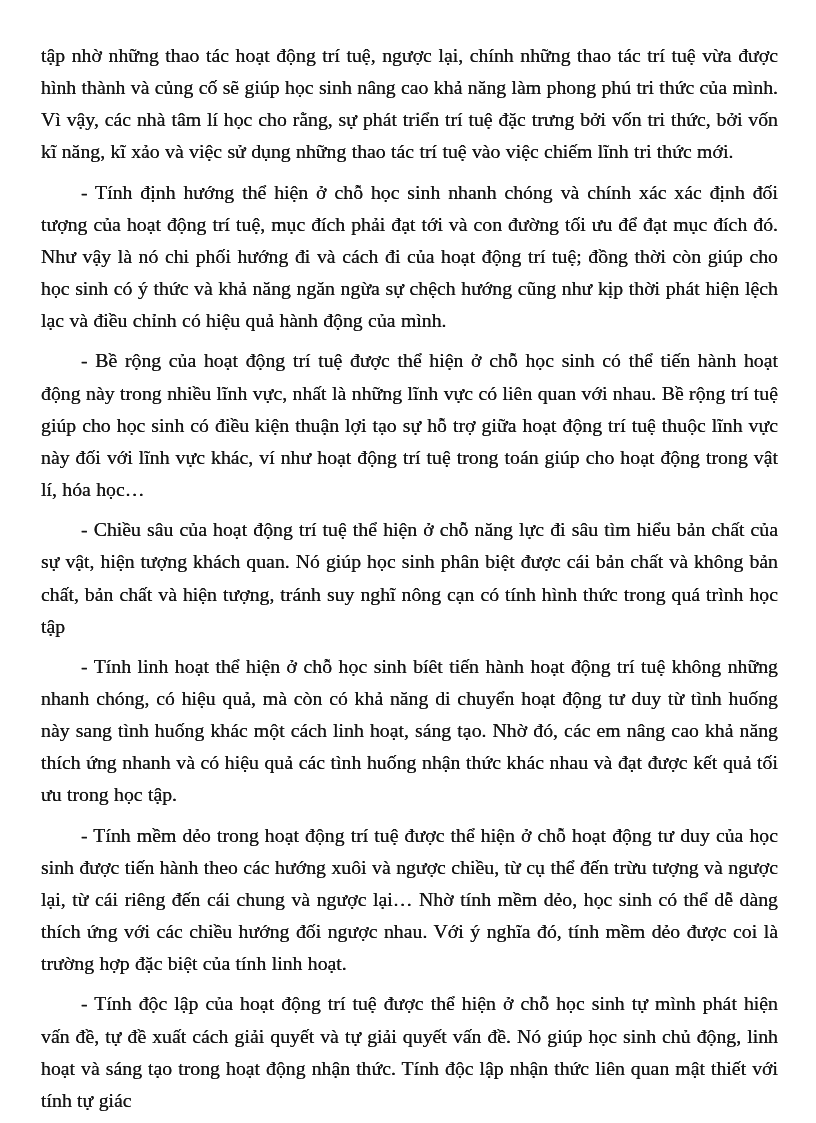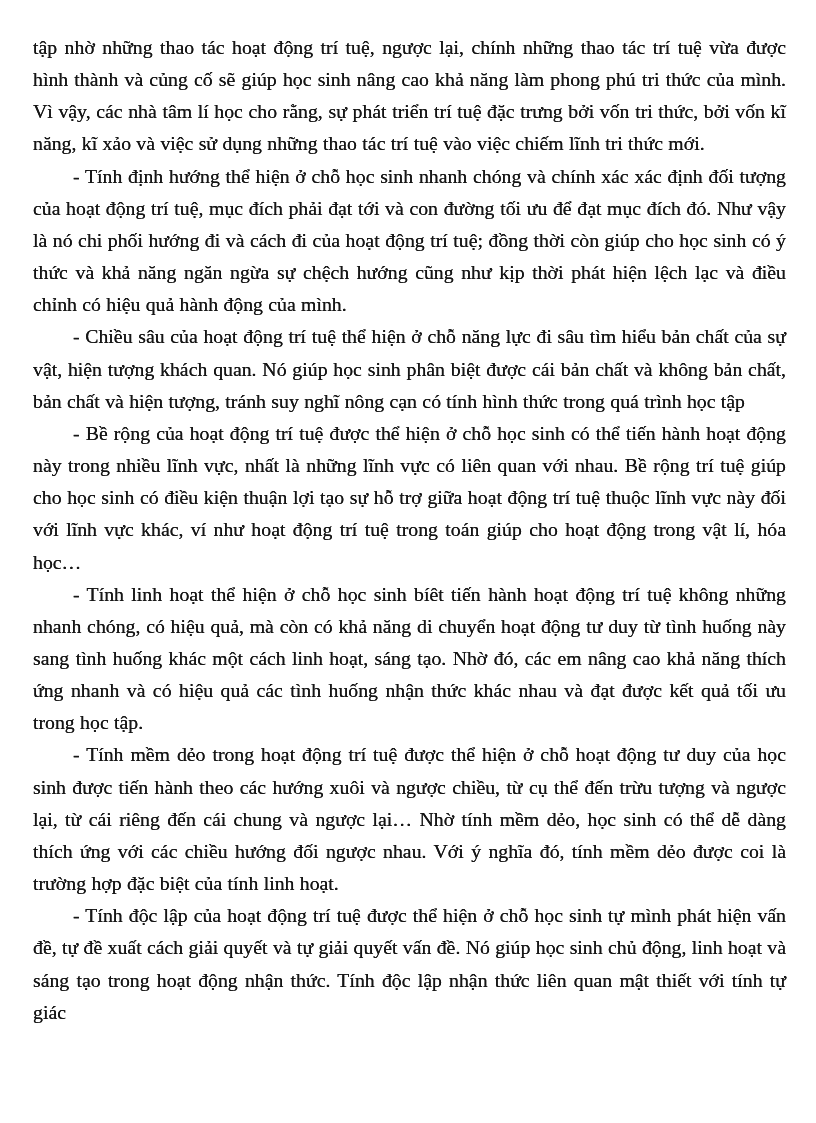--- a/index.html
+++ b/index.html
@@ -18,36 +18,36 @@
     height: 1123px;
     padding: 31px 30px 0 33px;
     background: #ffffff;
     color: #161616;
     font-family: "Liberation Serif", "DejaVu Serif", serif;
     font-size: 19.8px;
     line-height: 32.15px;
     text-align: justify;
   }
   .para {
-    margin: 0;
+    margin: 8px;
     padding: 0;
     text-indent: 40px;
     
     text-shadow: 0 0 0.5px currentColor;
     word-spacing: 0.02em;
   }
   .para.first {
     
     text-indent: 0;
   }
 </style>
 </head>
 <body>
 
 <div class="page">
   <p class="para first">tập nhờ những thao tác hoạt động trí tuệ, ngược lại, chính những thao tác trí tuệ vừa được hình thành và củng cố sẽ giúp học sinh nâng cao khả năng làm phong phú tri thức của mình. Vì vậy, các nhà tâm lí học cho rằng, sự phát triển trí tuệ đặc trưng bởi vốn tri thức, bởi vốn kĩ năng, kĩ xảo và việc sử dụng những thao tác trí tuệ vào việc chiếm lĩnh tri thức mới.</p>
   <p class="para">- Tính định hướng thể hiện ở chỗ học sinh nhanh chóng và chính xác xác định đối tượng của hoạt động trí tuệ, mục đích phải đạt tới và con đường tối ưu để đạt mục đích đó. Như vậy là nó chi phối hướng đi và cách đi của hoạt động trí tuệ; đồng thời còn giúp cho học sinh có ý thức và khả năng ngăn ngừa sự chệch hướng cũng như kịp thời phát hiện lệch lạc và điều chỉnh có hiệu quả hành động của mình.</p>
+  <p class="para">- Bề rộng của hoạt động trí tuệ được thể hiện ở chỗ học sinh có thể tiến hành hoạt động này trong nhiều lĩnh vực, nhất là những lĩnh vực có liên quan với nhau. Bề rộng trí tuệ giúp cho học sinh có điều kiện thuận lợi tạo sự hỗ trợ giữa hoạt động trí tuệ thuộc lĩnh vực này đối với lĩnh vực khác, ví như hoạt động trí tuệ trong toán giúp cho hoạt động trong vật lí, hóa học…</p>
   <p class="para">- Chiều sâu của hoạt động trí tuệ thể hiện ở chỗ năng lực đi sâu tìm hiểu bản chất của sự vật, hiện tượng khách quan. Nó giúp học sinh phân biệt được cái bản chất và không bản chất, bản chất và hiện tượng, tránh suy nghĩ nông cạn có tính hình thức trong quá trình học tập</p>
-  <p class="para">- Bề rộng của hoạt động trí tuệ được thể hiện ở chỗ học sinh có thể tiến hành hoạt động này trong nhiều lĩnh vực, nhất là những lĩnh vực có liên quan với nhau. Bề rộng trí tuệ giúp cho học sinh có điều kiện thuận lợi tạo sự hỗ trợ giữa hoạt động trí tuệ thuộc lĩnh vực này đối với lĩnh vực khác, ví như hoạt động trí tuệ trong toán giúp cho hoạt động trong vật lí, hóa học…</p>
   <p class="para">- Tính linh hoạt thể hiện ở chỗ học sinh bíêt tiến hành hoạt động  trí tuệ không những nhanh chóng, có hiệu quả, mà còn có khả năng di chuyển hoạt động tư duy từ tình huống này sang tình huống khác một cách linh hoạt, sáng tạo. Nhờ đó, các em nâng cao khả năng thích ứng nhanh và có hiệu quả các tình huống nhận thức khác nhau và đạt được kết quả tối ưu trong học tập.</p>
   <p class="para">- Tính mềm dẻo trong hoạt động trí tuệ được thể hiện ở chỗ hoạt động tư duy của học sinh được tiến hành theo các hướng xuôi và ngược chiều, từ cụ thể đến trừu tượng và ngược lại, từ cái riêng đến cái chung và ngược lại… Nhờ tính mềm dẻo, học sinh có thể dễ dàng thích ứng với các chiều hướng đối ngược nhau. Với ý nghĩa đó, tính mềm dẻo được coi là trường hợp đặc biệt của tính linh hoạt.</p>
   <p class="para">- Tính độc lập của hoạt động trí tuệ được thể hiện ở chỗ học sinh  tự mình phát hiện vấn đề, tự đề xuất cách giải quyết và tự giải quyết vấn đề. Nó giúp học sinh chủ động, linh hoạt và sáng tạo trong hoạt động nhận thức. Tính độc lập nhận thức liên quan mật thiết với tính tự giác</p>
 </div>
 
 </body></html>

